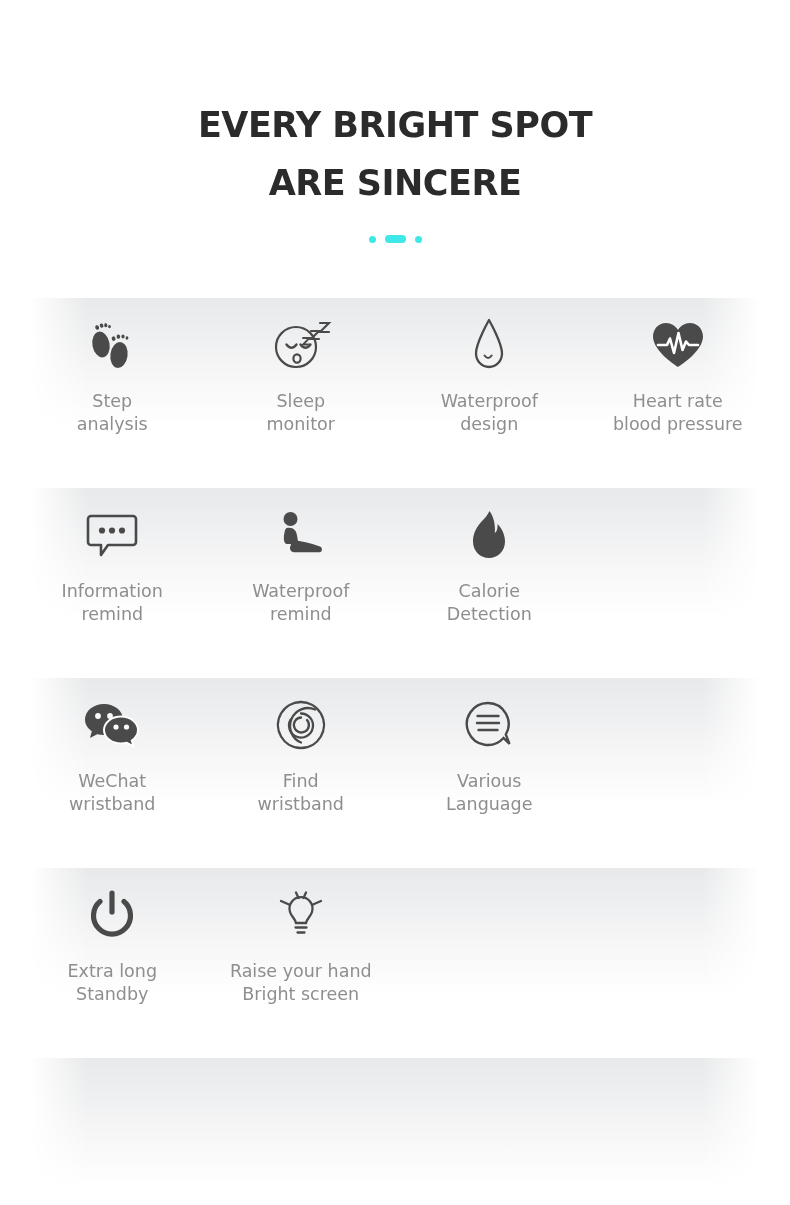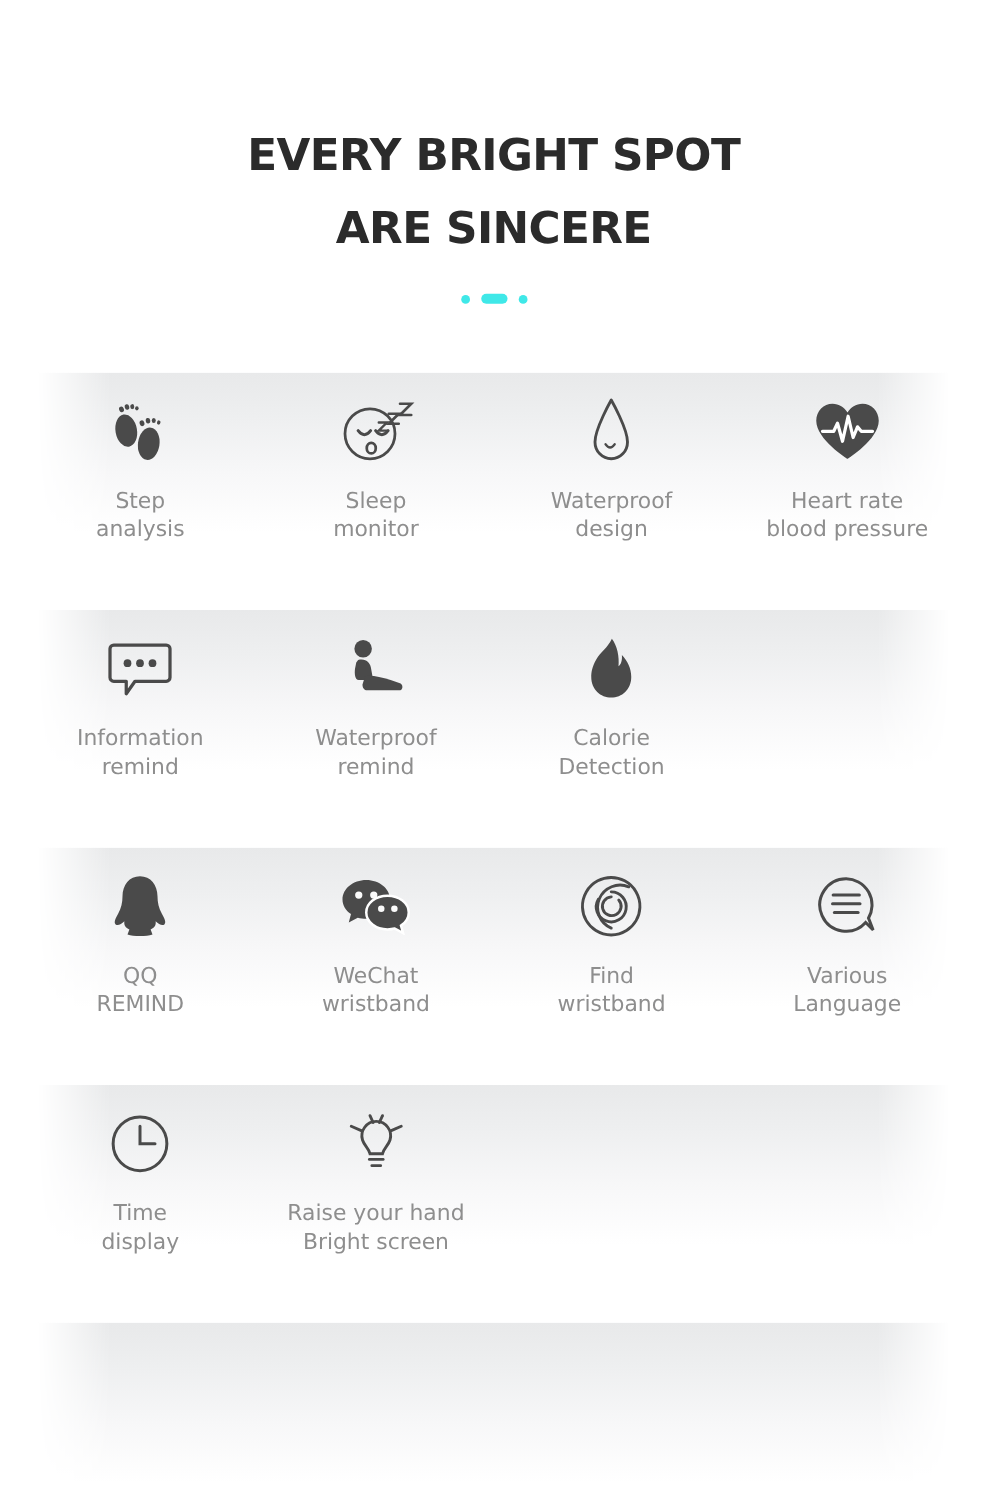--- a/index.html
+++ b/index.html
@@ -232,29 +232,20 @@
       </div>
 
 
     </div>
   </div>
 
   <div class="band">
     <div class="band-bg"></div>
     <div class="band-cells">
 
-      <div class="cell">
-        <span class="icon">
-          <svg width="46" height="52" viewBox="0 0 46 52" fill="#4a4a4a">
-            <path d="M23 2 C14.5 2 9 9 9 18 C9 23 8 27.5 5.5 32 C3 36.5 2 39 3.5 40.5 C5 42 8 40.5 10.5 38 C10 41 11.5 43.5 14.5 44.5 L13 48.5 C15.5 49.5 19 49.8 23 49.8 C27 49.8 30.5 49.5 33 48.5 L31.5 44.5 C34.5 43.5 36 41 35.5 38 C38 40.5 41 42 42.5 40.5 C44 39 43 36.5 40.5 32 C38 27.5 37 23 37 18 C37 9 31.5 2 23 2 Z"></path>
-          </svg>
-        </span>
-        <span class="label">QQ
-REMIND</span>
-      </div>
 
       <div class="cell">
         <span class="icon">
           <svg width="56" height="46" viewBox="0 0 56 46" fill="#4a4a4a">
             <path d="M20 2 C9.5 2 1 9 1 17.5 C1 22.2 3.6 26.4 7.8 29.2 L6 36 L13.2 32.2 C15.3 32.8 17.6 33 20 33 C30.5 33 39 26 39 17.5 C39 9 30.5 2 20 2 Z"></path>
             <circle cx="14" cy="14" r="2.9" fill="#fafafa"></circle>
             <circle cx="26" cy="14" r="2.9" fill="#fafafa"></circle>
             <path d="M37 14.5 C27.6 14.5 20 20.5 20 28 C20 35.5 27.6 41.5 37 41.5 C39 41.5 41 41.3 42.8 40.8 L49.5 44.5 L47.8 38.5 C51.6 36 54 32.3 54 28 C54 20.5 46.4 14.5 37 14.5 Z" stroke="#ffffff" stroke-width="2"></path>
             <circle cx="32" cy="25" r="2.6" fill="#fafafa"></circle>
             <circle cx="42.5" cy="25" r="2.6" fill="#fafafa"></circle>
@@ -291,31 +282,31 @@
       </div>
 
     </div>
   </div>
 
   <div class="band">
     <div class="band-bg"></div>
     <div class="band-cells">
 
 
-
-      <div class="cell">
-        <span class="icon">
-          <svg width="50" height="50" viewBox="0 0 50 50" fill="none" stroke="#4a4a4a" stroke-width="2.4" stroke-linecap="round">
-            <circle cx="25" cy="25" r="21.5"></circle>
-            <path d="M25 11 V25 H37"></path>
-          </svg>
-        </span>
-        <span class="label">Time
-display</span>
-      </div>
+      <div class="cell">
+        <span class="icon">
+          <svg width="46" height="50" viewBox="0 0 46 50" fill="none" stroke="#4a4a4a" stroke-width="5.2" stroke-linecap="round">
+            <path d="M11 11.5 A18.5 18.5 0 1 0 35 11.5"></path>
+            <path d="M23 3 V22"></path>
+          </svg>
+        </span>
+        <span class="label">Extra long
+Standby</span>
+      </div>
+
 
       <div class="cell">
         <span class="icon">
           <svg width="54" height="52" viewBox="0 0 54 52" fill="none" stroke="#4a4a4a" stroke-width="2.3" stroke-linecap="round">
             <path d="M16 23 A11.5 11.5 0 1 1 38 23 C36.6 27.5 33 29.5 32 34 H22 C21 29.5 17.4 27.5 16 23 Z"></path>
             <path d="M21.5 38.5 H32.5"></path>
             <path d="M23.5 43.5 H30.5"></path>
             <path d="M7 12 L15 15.5"></path>
             <path d="M47 12 L39 15.5"></path>
             <path d="M22 3.5 L24.5 9"></path>

